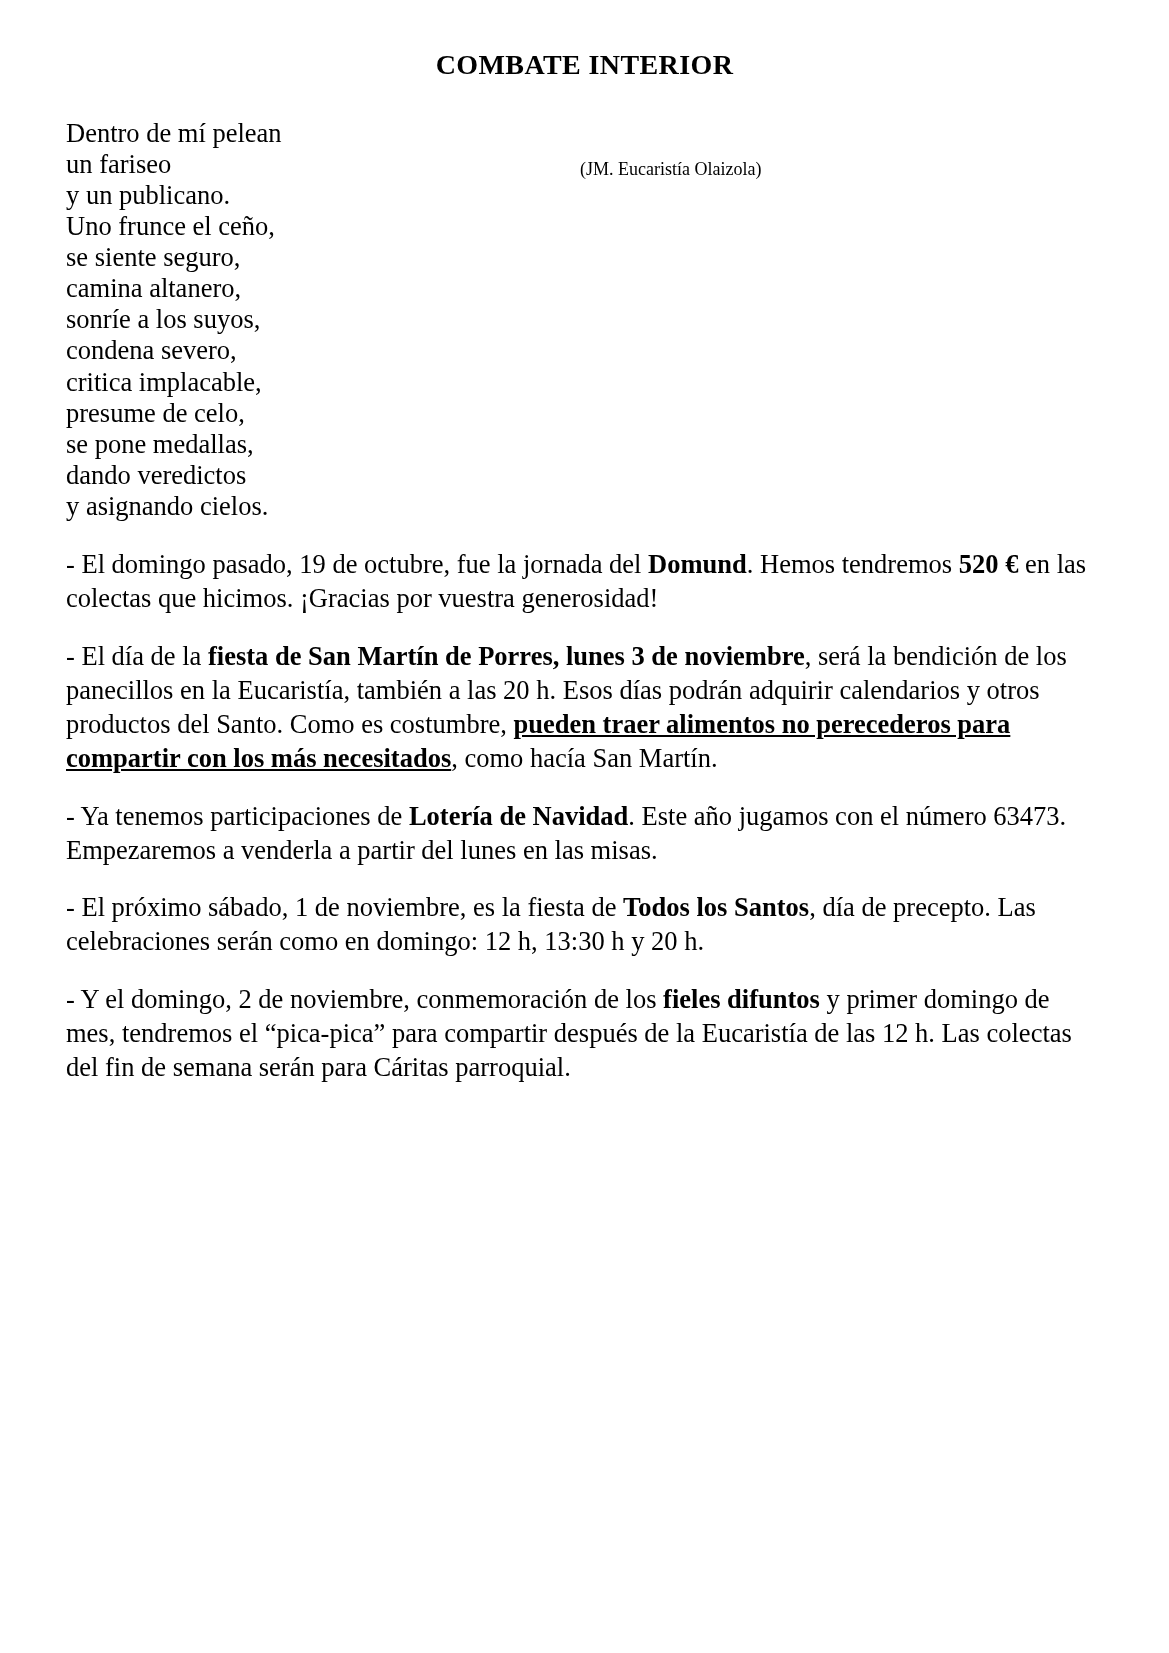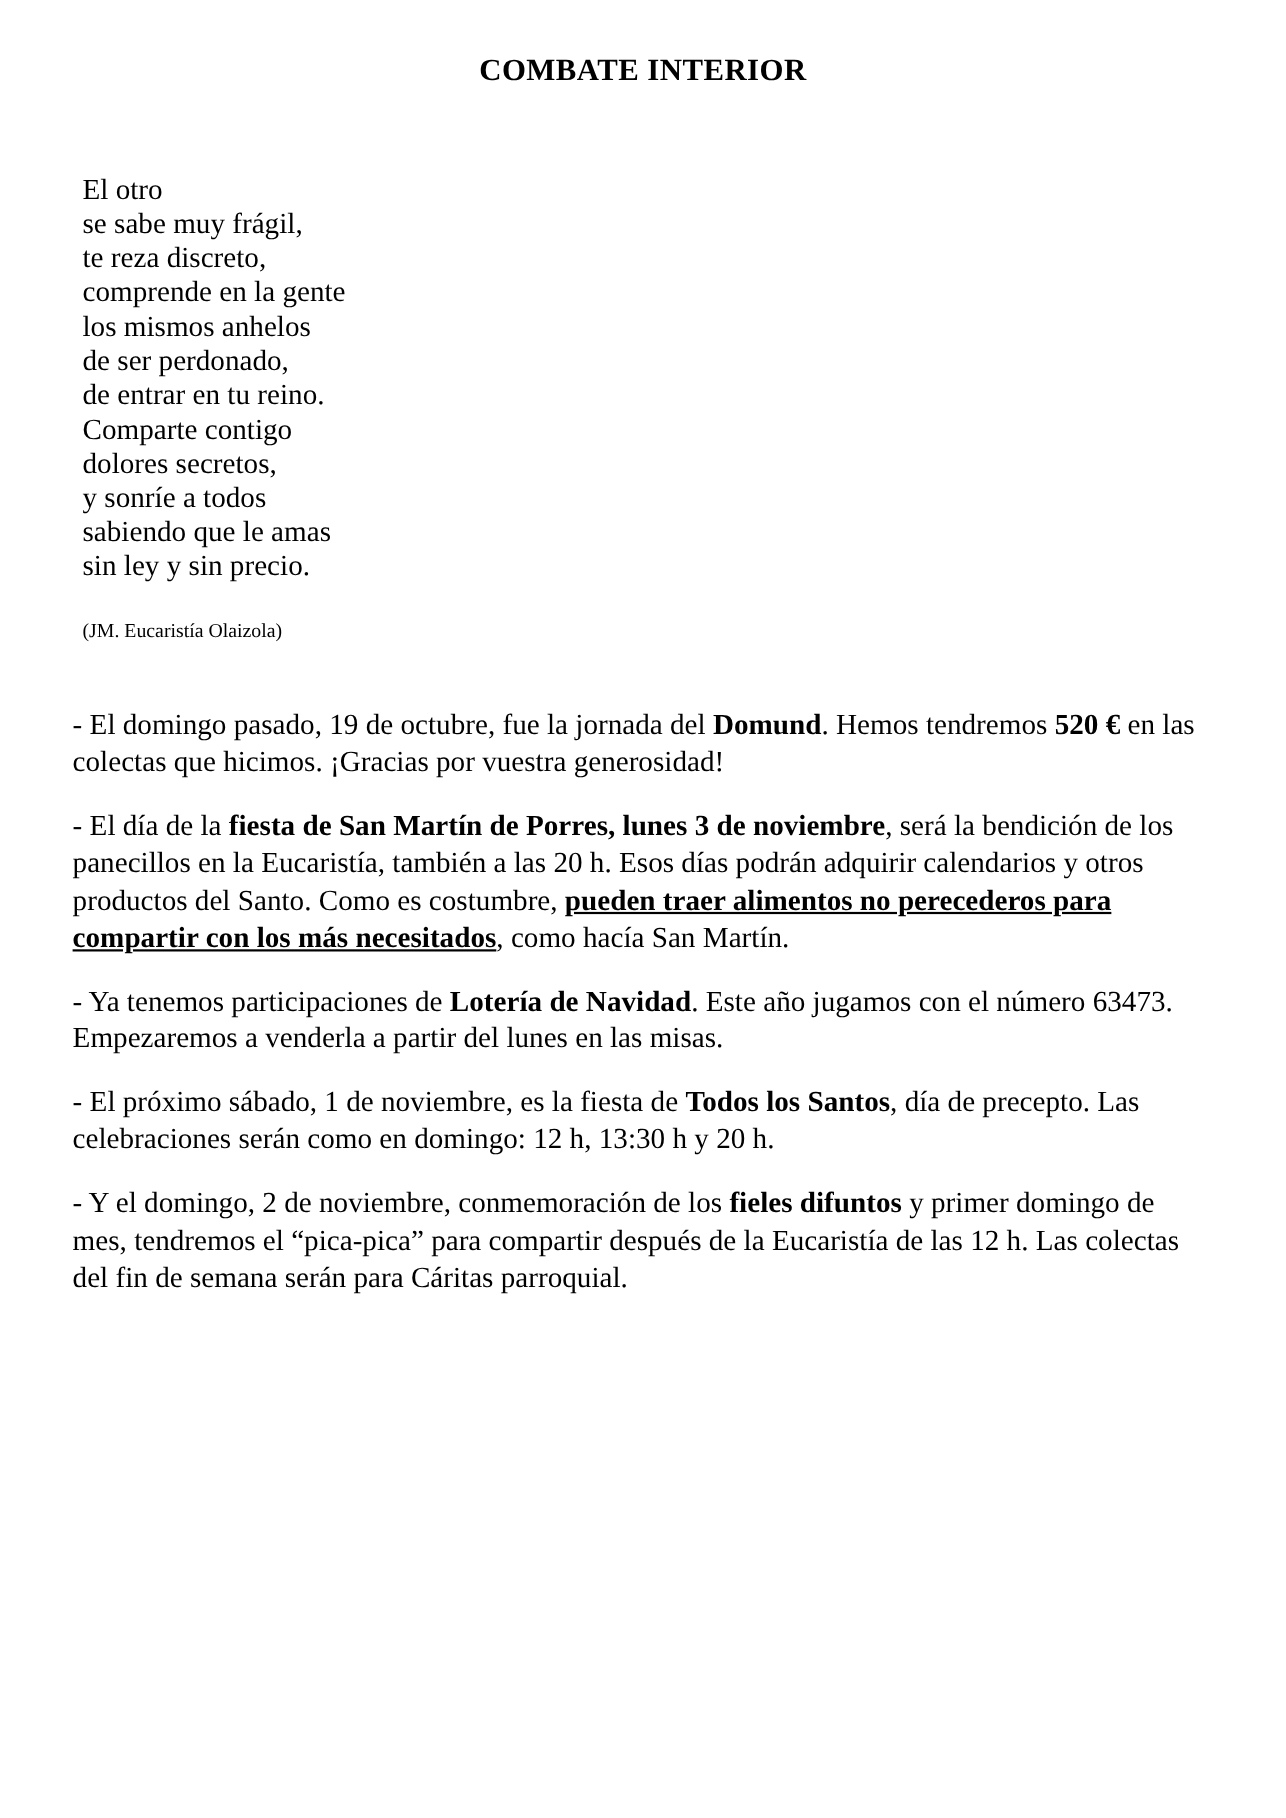--- a/index.html
+++ b/index.html
@@ -89,33 +89,34 @@
   .bu { font-weight: bold; text-decoration: underline; text-underline-offset: 2px; }
 </style>
 </head>
 <body>
 
 <div class="page">
 
   <h1 class="doc-title">COMBATE INTERIOR</h1>
 
   <div class="poem">
+    <div class="poem-col poem-col-left">Dentro de mí pelean
+un fariseo
+y un publicano.
+Uno frunce el ceño,
+se siente seguro,
+camina altanero,
+sonríe a los suyos,
+condena severo,
+critica implacable,
+presume de celo,
+se pone medallas,
+dando veredictos
+y asignando cielos.</div>
     <div class="poem-col poem-col-right">
-      <div>El otro
-se sabe muy frágil,
-te reza discreto,
-comprende en la gente
-los mismos anhelos
-de ser perdonado,
-de entrar en tu reino.
-Comparte contigo
-dolores secretos,
-y sonríe a todos
-sabiendo que le amas
-sin ley y sin precio.</div>
       <div class="poem-attribution">(JM. Eucaristía Olaizola)</div>
     </div>
   </div>
 
 
   <div class="notices" id="notices-list">
       <p class="notice"><span>- El domingo pasado, 19 de octubre, fue la jornada del </span><b>Domund</b><span>. Hemos tendremos </span><b>520 €</b><span> en las colectas que hicimos. ¡Gracias por vuestra generosidad!</span></p>
       <p class="notice"><span>- El día de la </span><b>fiesta de San Martín de Porres, lunes 3 de noviembre</b><span>, será la bendición de los panecillos en la Eucaristía, también a las 20 h. Esos días podrán adquirir calendarios y otros productos del Santo. Como es costumbre, </span><span class="bu">pueden traer alimentos no perecederos para compartir con los más necesitados</span><span>, como hacía San Martín.</span></p>
       <p class="notice"><span>- Ya tenemos participaciones de </span><b>Lotería de Navidad</b><span>. Este año jugamos con el número 63473. Empezaremos a venderla a partir del lunes en las misas.</span></p>
       <p class="notice"><span>- El próximo sábado, 1 de noviembre, es la fiesta de </span><b>Todos los Santos</b><span>, día de precepto. Las celebraciones serán como en domingo: 12 h, 13:30 h y 20 h.</span></p>

